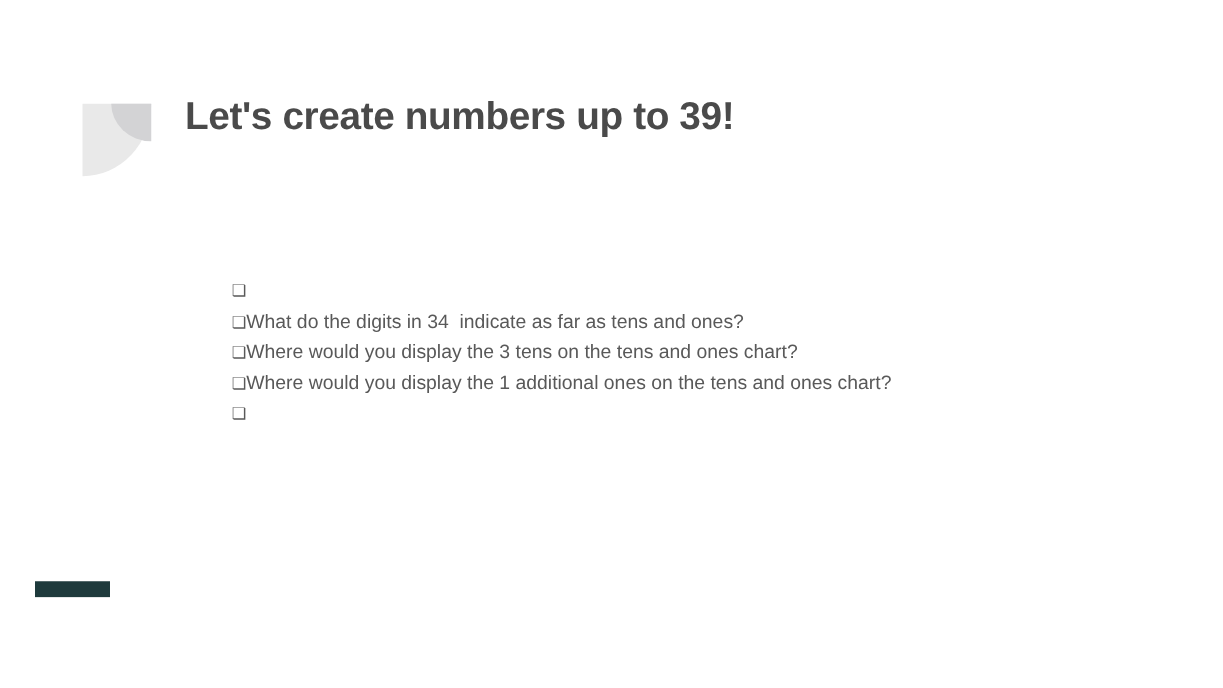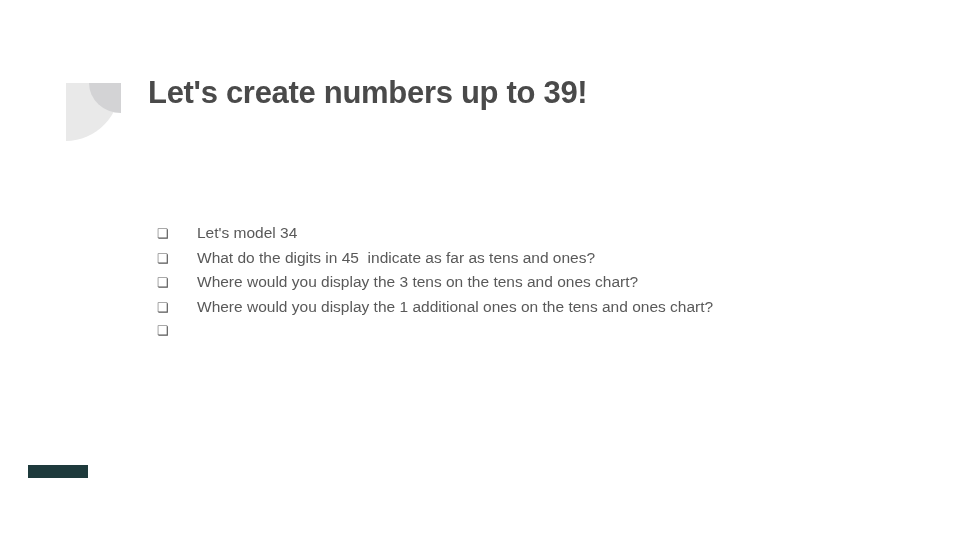--- a/index.html
+++ b/index.html
@@ -7,20 +7,21 @@
     padding: 0;
     background: #ffffff;
   }
   .slide {
     position: relative;
     width: 978px;
     height: 478px;
     background: #ffffff;
     overflow: hidden;
     font-family: "Liberation Sans", sans-serif;
+    text-align: right;
   }
   
   .deco-wrap {
     position: absolute;
     left: 66px;
     top: 83px;
     width: 55px;
     height: 58px;
   }
   .deco-outer {
@@ -92,25 +93,24 @@
   <div class="deco-wrap">
     <div class="deco-outer"></div>
     <div class="deco-inner"></div>
   </div>
 
   <h1 class="title">Let's create numbers up to 39!</h1>
 
   <ul class="bullet-list">
     <li class="bullet-item">
       <span class="bullet-glyph">❏</span>
-      <span class="bullet-text">Let's model 34</span>
     </li>
     <li class="bullet-item">
       <span class="bullet-glyph">❏</span>
-      <span class="bullet-text">What do the digits in 45  indicate as far as tens and ones?</span>
+      <span class="bullet-text">What do the digits in 34  indicate as far as tens and ones?</span>
     </li>
     <li class="bullet-item">
       <span class="bullet-glyph">❏</span>
       <span class="bullet-text">Where would you display the 3 tens on the tens and ones chart?</span>
     </li>
     <li class="bullet-item">
       <span class="bullet-glyph">❏</span>
       <span class="bullet-text">Where would you display the 1 additional ones on the tens and ones chart?</span>
     </li>
     <li class="bullet-item">

